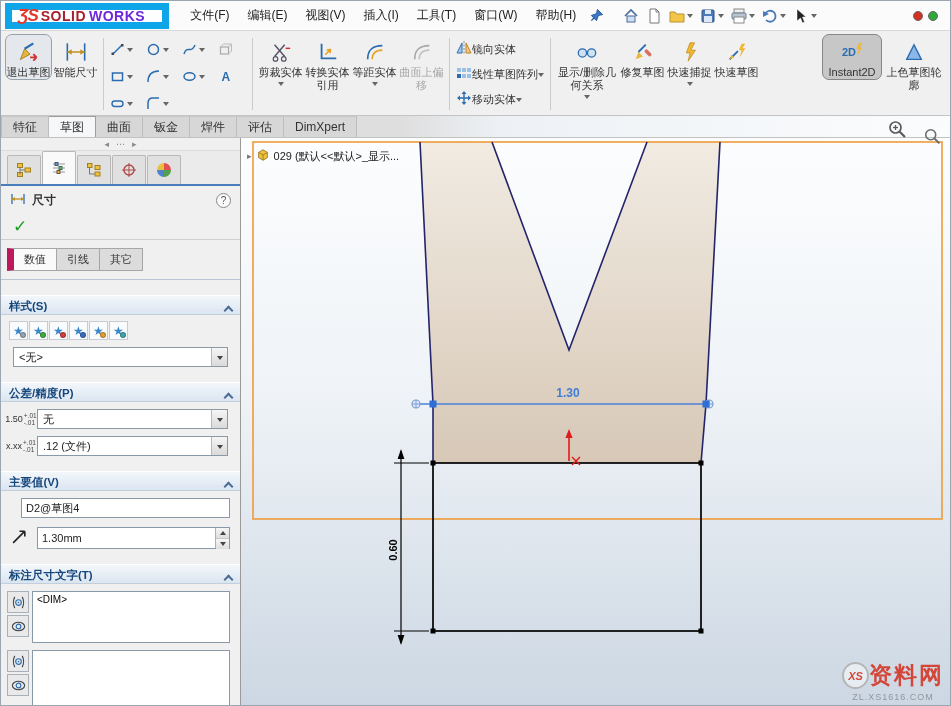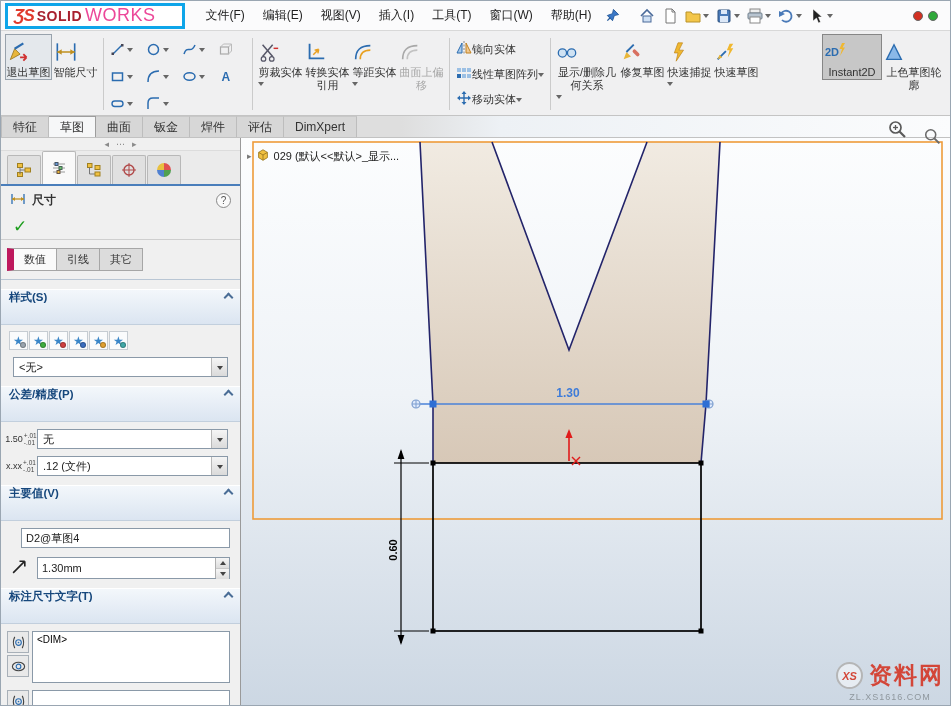--- a/index.html
+++ b/index.html
@@ -1,40 +1,40 @@
 <!DOCTYPE html>
 <html><head>
 <meta charset="utf-8">
 <style>
 *{margin:0;padding:0;box-sizing:border-box}
 html,body{width:951px;height:706px;overflow:hidden}
 body{font-family:"Liberation Sans","DejaVu Sans",sans-serif;font-size:12px;color:#222;background:#fff}
 .app{position:relative;width:951px;height:706px;background:#fff;overflow:hidden;border:1px solid #9aa6b2}
 
 .menubar{height:30px;display:flex;align-items:center;background:#fbfbfc;border-bottom:1px solid #d8d8d8;padding-left:4px}
-.logo{display:flex;align-items:center;gap:3px;padding:0 26px 0 6px;border:3px solid #0ea5e9;height:26px;background:#fff}
+.logo{display:flex;align-items:center;gap:3px;padding:0 17px 0 6px;border:7px solid #0ea5e9;height:26px;background:#fff}
 .logo-ds{font-style:italic;font-weight:bold;font-size:17px;color:#e03a2d;letter-spacing:-1px}
 .logo-solid{font-weight:bold;font-size:14px;color:#a8202e;letter-spacing:.5px}
-.logo-works{font-weight:normal;font-size:18px;color:#ec4899;letter-spacing:.5px}
+.logo-works{font-weight:bold;font-size:14px;color:#6d28d9;letter-spacing:.5px}
 .menus{display:flex;margin-left:12px}
 .menu-item{padding:5px 9px;cursor:default;white-space:nowrap}
 .pin{margin-left:4px;display:flex;align-items:center}
 .qat{display:flex;align-items:center;margin-left:16px;gap:1px}
 .qbtn{display:flex;align-items:center;padding:2px 3px;border-radius:2px}
 .caret{width:0;height:0;border:3px solid transparent;border-top:4px solid #666;margin-top:3px}
 .caret.side{margin:4px 0 0 2px}
 .traffic{margin-left:auto;margin-right:12px;display:flex;gap:5px;align-items:center}
 .light{width:10px;height:10px;border-radius:50%;border:1px solid #666}
 .light.red{background:#d23022}.light.green{background:#2fa83a}
 
 .ribbon{height:85px;background:#f0f0f1;border-bottom:1px solid #c4c4c4;display:flex;align-items:stretch;padding:2px 2px 0 2px}
 .rgroup{display:flex;align-items:flex-start;padding:1px 2px}
 .rsep{width:1px;background:#cbcbcb;margin:5px 2px}
 .rspacer{flex:1}
-.rbtn{width:47px;display:flex;flex-direction:column;padding-top:3px;border:1px solid transparent;border-radius:0}
+.rbtn{width:47px;display:flex;flex-direction:column;align-items:center;padding-top:3px;border:1px solid transparent;border-radius:7px}
 .rbtn .ric{height:28px;display:flex;align-items:center}
 .rlbl{font-size:11px;line-height:13px;text-align:center;color:#333}
 .rbtn.wide{width:64px}
 .rbtn.pressed{background:#e4e8ec;border-color:#98a2ac}
 .rbtn.active2d{background:#c7c7c7;border-color:#868686;width:60px}
 .rbtn.disabled .rlbl{color:#a6a6a6}
 .sketchgrid{display:grid;grid-template-columns:repeat(4,36px);grid-auto-rows:27px;align-content:start;padding-top:3px}
 .cell{display:flex;align-items:center;gap:2px;padding-left:4px;border-radius:2px}
 .rcol{display:flex;flex-direction:column;justify-content:flex-start;padding-top:4px}
 .rrow{display:flex;align-items:center;height:25px;padding:0 4px;border-radius:2px}
@@ -55,21 +55,21 @@
 .pheader{height:28px;display:flex;align-items:center;gap:6px;padding:0 9px}
 .ptitle{font-weight:bold;font-size:12px;color:#333}
 .help{margin-left:auto;width:15px;height:15px;border:1px solid #888;border-radius:50%;font-size:10px;color:#555;display:flex;align-items:center;justify-content:center;background:#fafafa}
 .pconfirm{height:26px;display:flex;align-items:center;padding:0 12px;border-bottom:1px solid #cfcfcf}
 .check{color:#1e9e1e;font-size:17px;font-weight:bold}
 .subtabs{display:flex;padding:8px 6px 0 6px}
 .stab{padding:3px 10px;font-size:11px;background:#dcdcdc;border:1px solid #a6a6a6;border-left:none;color:#333}
 .stab:first-child{border-left:7px solid #be185d}
 .stab.active{background:#fafafa}
 .pdiv{height:1px;background:#b9c6d4;margin-top:8px}
-.sectionhdr{margin-top:9px;height:36px;display:flex;align-items:flex-start;padding:0 8px;background:linear-gradient(#f3f7fb,#dbe5f1);border-top:1px solid #fff;border-bottom:1px solid #c2cfdd;color:#16477c;font-size:11.5px;font-weight:bold}
+.sectionhdr{margin-top:15px;height:20px;display:flex;align-items:flex-end;padding:0 8px;background:linear-gradient(#f3f7fb,#dbe5f1);border-top:1px solid #fff;border-bottom:1px solid #c2cfdd;color:#16477c;font-size:11.5px;font-weight:bold}
 .chev{margin-left:auto;width:7px;height:7px;border-left:2px solid #4a6d96;border-top:2px solid #4a6d96;transform:rotate(45deg);margin-top:4px}
 .starrow{display:flex;gap:1px;padding:6px 8px 2px 8px}
 .starbtn{position:relative;width:19px;height:19px;border:1px solid #c6ccd2;background:#fafbfc;display:flex;align-items:center;justify-content:center;font-size:12px;color:#3a86c8}
 .badge{position:absolute;right:1px;bottom:1px;width:6px;height:6px;border-radius:50%;border:1px solid rgba(0,0,0,.25)}
 .drop{margin:5px 12px 0 12px;height:20px;background:#fff;border:1px solid #8a99a8;display:flex;align-items:center}
 .droptext{flex:1;padding:0 5px;font-size:11px;white-space:nowrap;overflow:hidden}
 .dropbtn{width:16px;height:100%;background:linear-gradient(#f5f5f5,#dadada);border-left:1px solid #b8b8b8;display:flex;align-items:center;justify-content:center}
 .tri{width:0;height:0;border:3.5px solid transparent;border-top:4.5px solid #444;margin-top:4px}
 .tolrow{display:flex;align-items:center;margin:7px 12px 0 4px;}
 .tolicon{width:32px;display:flex;align-items:center;justify-content:center;gap:1px;color:#333;flex:none}
@@ -90,21 +90,21 @@
 .dtxicons{display:flex;flex-direction:column;gap:2px}
 .dtxbtn{width:22px;height:22px;border:1px solid #a8b0b8;background:#e9e9e9;display:flex;align-items:center;justify-content:center}
 textarea.dtx{flex:1;height:52px;border:1px solid #8a99a8;resize:none;font-family:Liberation Sans, sans-serif;font-size:10px;padding:2px 4px;background:#fff;outline:none}
 textarea.dtx.tall{height:60px}
 
 .graphics{flex:1;position:relative;background:linear-gradient(180deg,#fcfdfe 0%,#eff3f7 45%,#ccd7e3 100%);overflow:hidden}
 .gsvg{position:absolute;left:0;top:0}
 .treeoverlay{position:absolute;left:6px;top:10px;display:flex;align-items:center;gap:4px;font-size:11px;color:#222;z-index:4}
 .flyarrow{color:#777;font-size:9px}
 .watermark{position:absolute;right:6px;bottom:5px;text-align:center;opacity:.92;z-index:4}
-.wmrow{display:flex;align-items:center;gap:6px;justify-content:flex-end}
+.wmrow{display:flex;align-items:center;justify-content:flex-end}
 .wmlogo{width:27px;height:27px;border:2px solid #b3b3b3;border-radius:50%;display:flex;align-items:center;justify-content:center;color:#d43a2a;font-weight:bold;font-style:italic;font-size:11px;background:rgba(255,255,255,.55)}
 .wmbrand{font-size:23px;font-weight:bold;color:#d43a2a;letter-spacing:2px}
 .wmurl{font-size:9px;color:#8a9298;letter-spacing:1px;margin-top:1px}
 </style>
 </head>
 <body>
 
 <div class="app">
 
   <div class="menubar">

